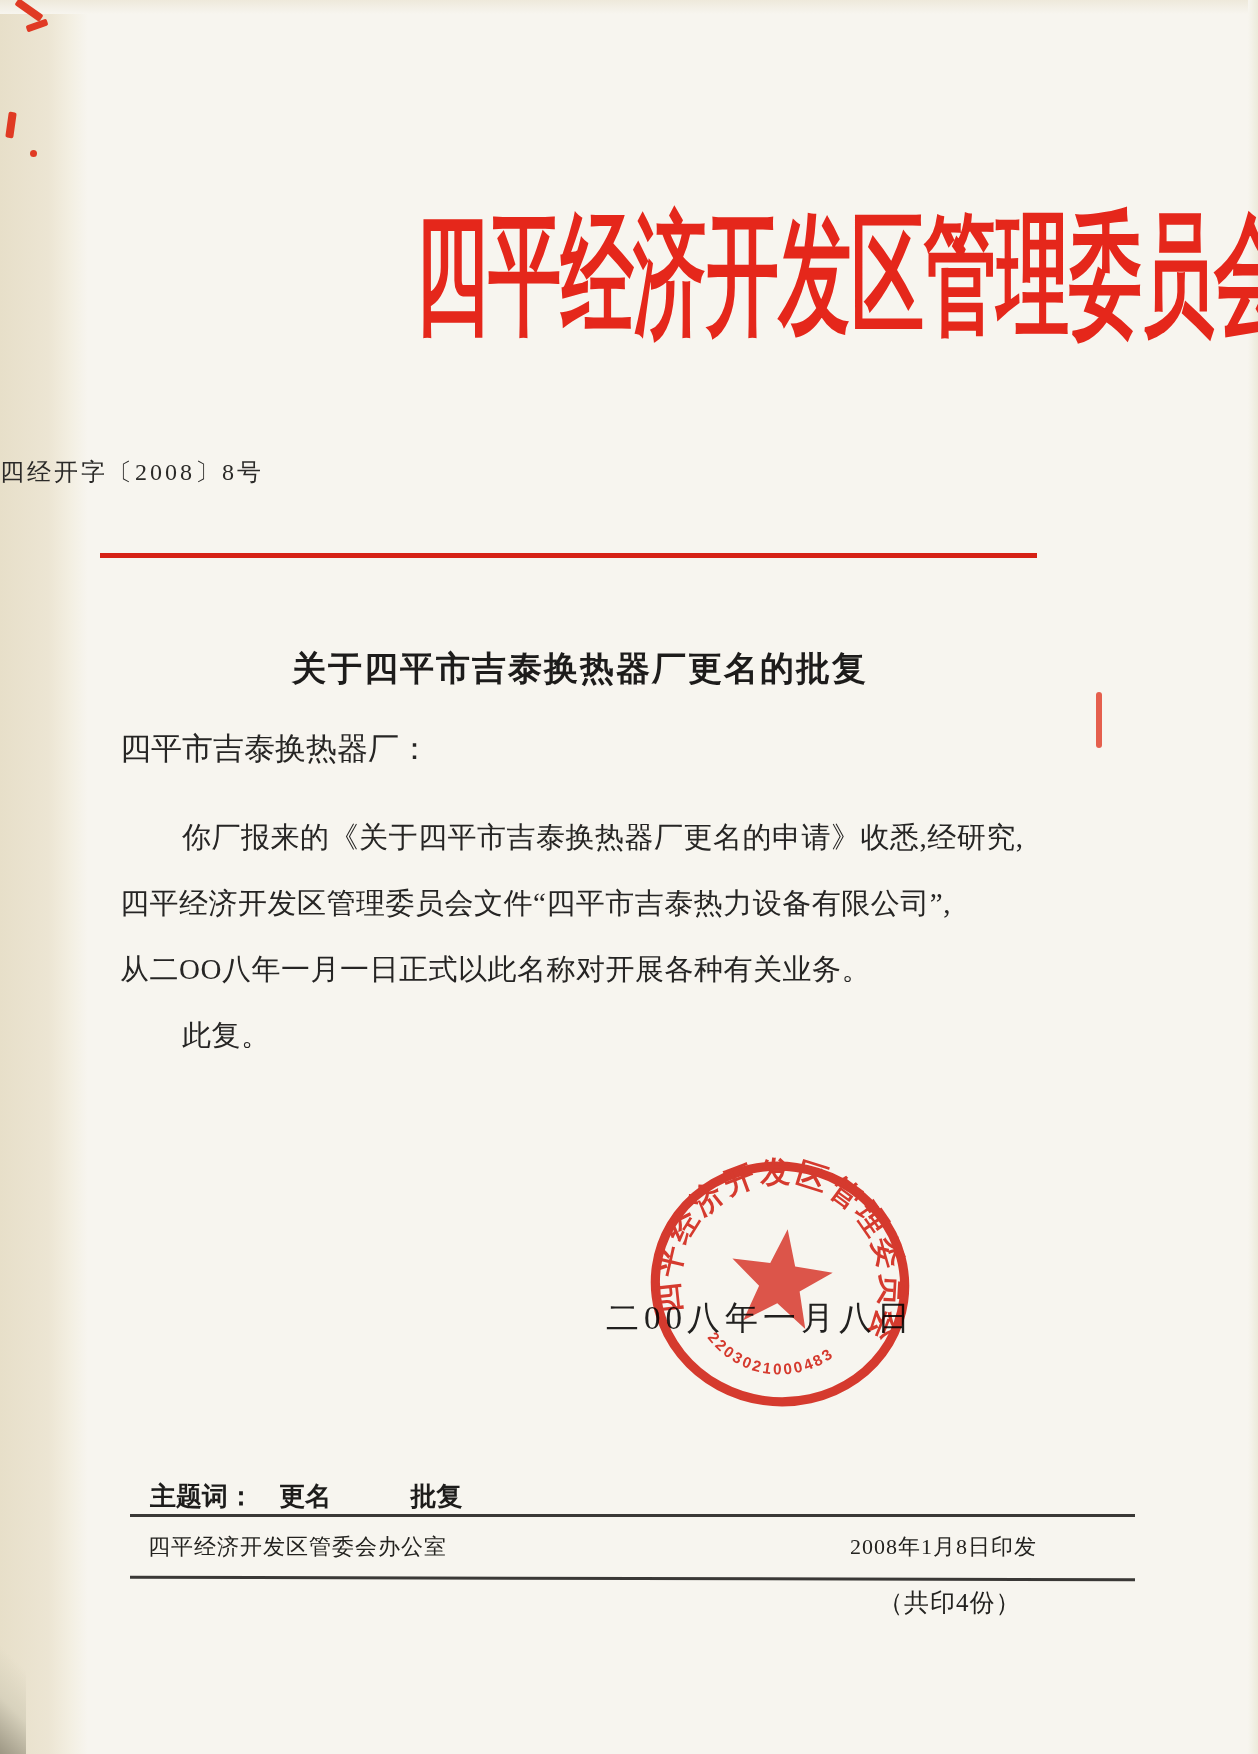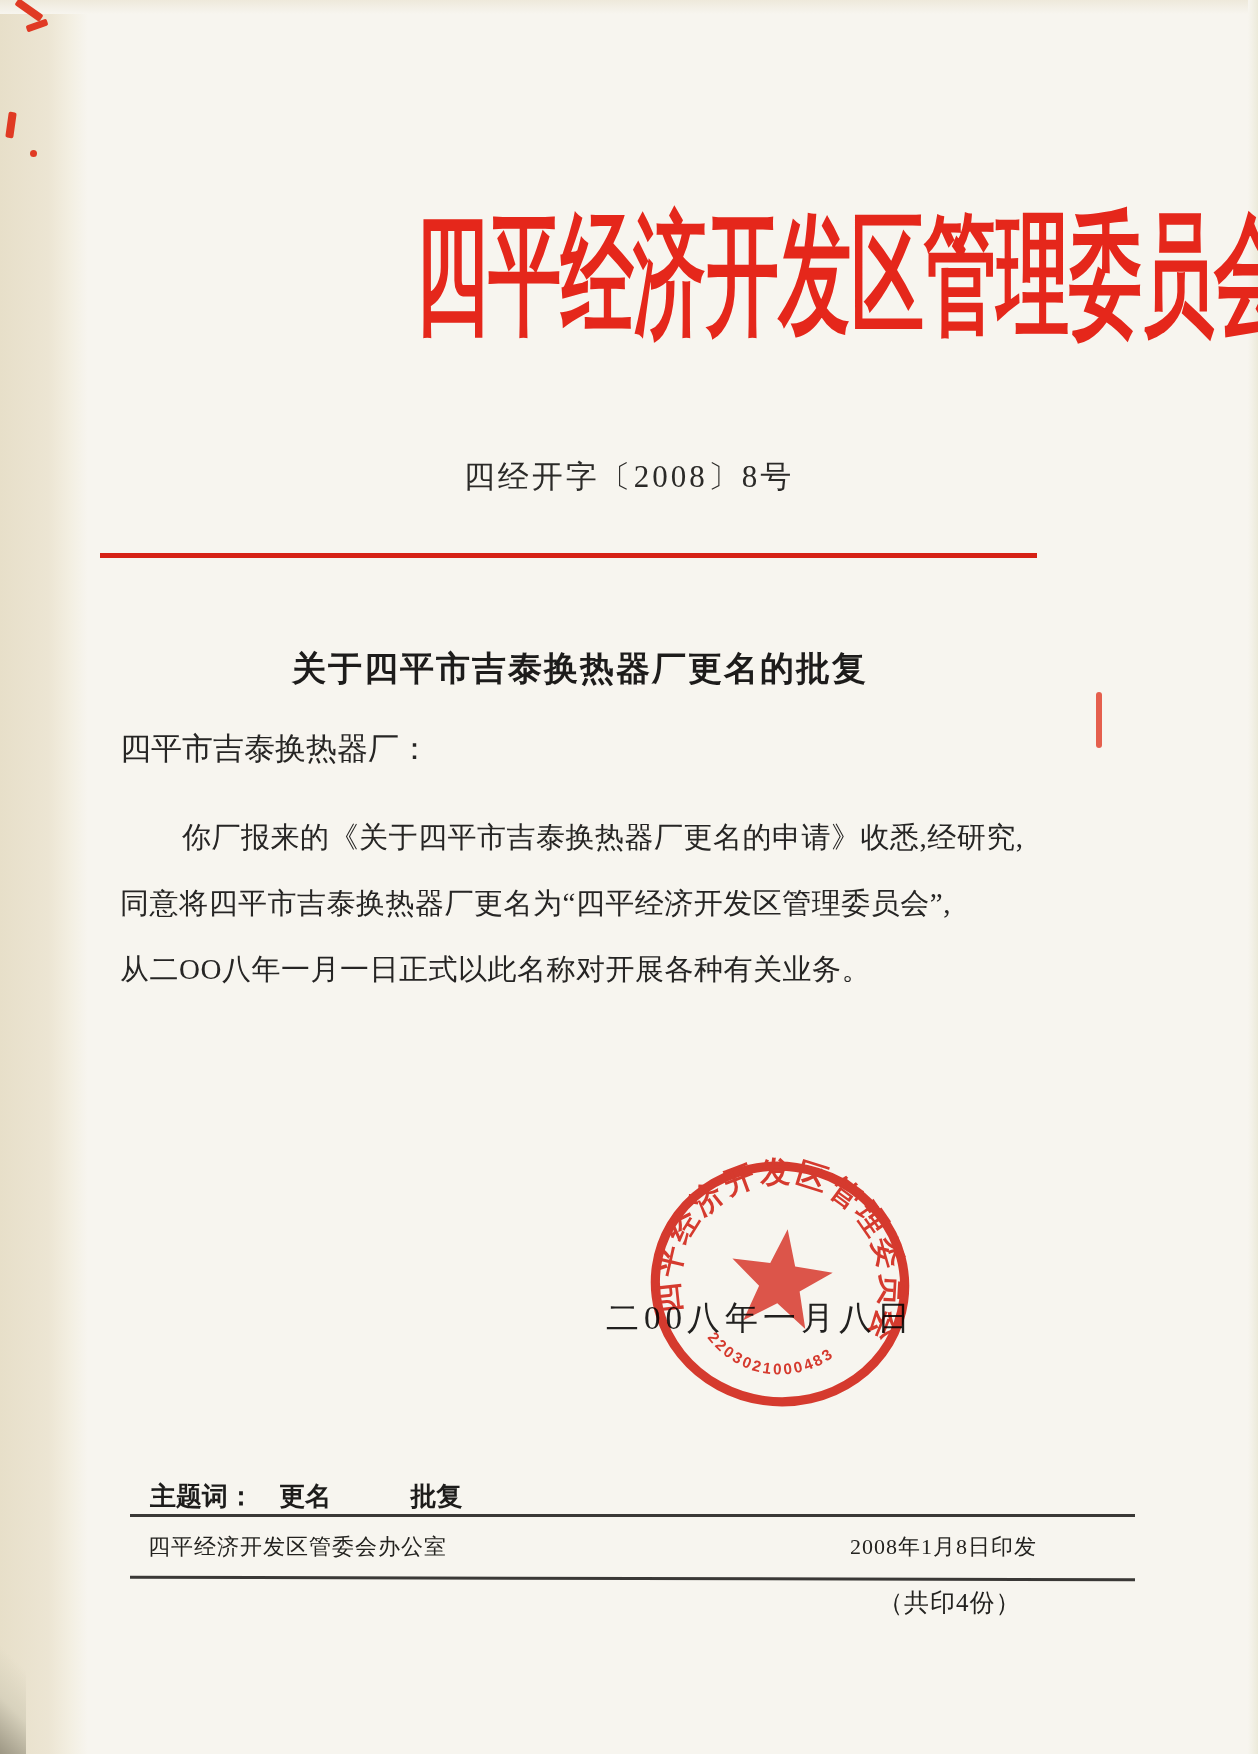--- a/index.html
+++ b/index.html
@@ -39,22 +39,22 @@
   }
   .banner span{
     display:inline-block;
     font-family:"Liberation Sans", sans-serif;
     font-weight:bold;font-size:132px;line-height:138px;
     color:#e5271b;
     transform:scaleX(0.55);transform-origin:50% 50%;
     letter-spacing:0px;
   }
   .doc-number{
-    position:absolute;left:0;top:456px;width:1258px;text-align:center;
-    font-size:31px;letter-spacing:3px;color:#2b2a28;
+    position:absolute;left:0;top:456px;width:1258px;text-align:left;
+    font-size:24px;letter-spacing:3px;color:#2b2a28;
   }
   .red-rule{
     position:absolute;left:100px;top:553px;width:937px;height:5px;
     background:#d6211576;
     background:#d62115;
   }
 
   
   .doc-title{
     position:absolute;left:0;top:646px;width:1160px;text-align:center;
@@ -122,22 +122,23 @@
 <div class="banner">
   <span>四平经济开发区管理委员会文件</span>
 </div>
 <div class="doc-number">四经开字〔2008〕8号</div>
 <div class="red-rule"></div>
 
 <div class="doc-title">关于四平市吉泰换热器厂更名的批复</div>
 <div class="salutation">四平市吉泰换热器厂：</div>
 <div class="paragraph">
   <div class="indent">你厂报来的《关于四平市吉泰换热器厂更名的申请》收悉,经研究,</div>
-  <div>同意将四平市吉泰换热器厂更名为“四平经济开发区管理委员会”,</div>
+  <div>四平经济开发区管理委员会文件“四平市吉泰热力设备有限公司”,</div>
   <div>从二OO八年一月一日正式以此名称对开展各种有关业务。</div>
+  <div class="closing">此复。</div>
 </div>
 
 <div class="doc-date">二00八年一月八日</div>
 <div class="seal">
   <svg viewBox="0 0 262 248" xmlns="http://www.w3.org/2000/svg">
     <ellipse cx="131" cy="124" rx="122" ry="115" fill="none" stroke="#da2d21" stroke-width="9"></ellipse>
     <polygon points="131,70 143.3,105 180.5,105.9 151,128.5 161.6,164.1 131,143 100.4,164.1 111,128.5 81.5,105.9 118.7,105" fill="#dd3227" fill-opacity="0.88"></polygon>
     <path id="sealTopArc" d="M 40,166 A 100,100 0 1 1 222,166" fill="none"></path>
     <path id="sealBottomArc" d="M 59,175 A 88,88 0 0 0 203,175" fill="none"></path>
     <text font-family="Liberation Sans, sans-serif" font-size="30" font-weight="bold" fill="#da2d21" letter-spacing="3">

